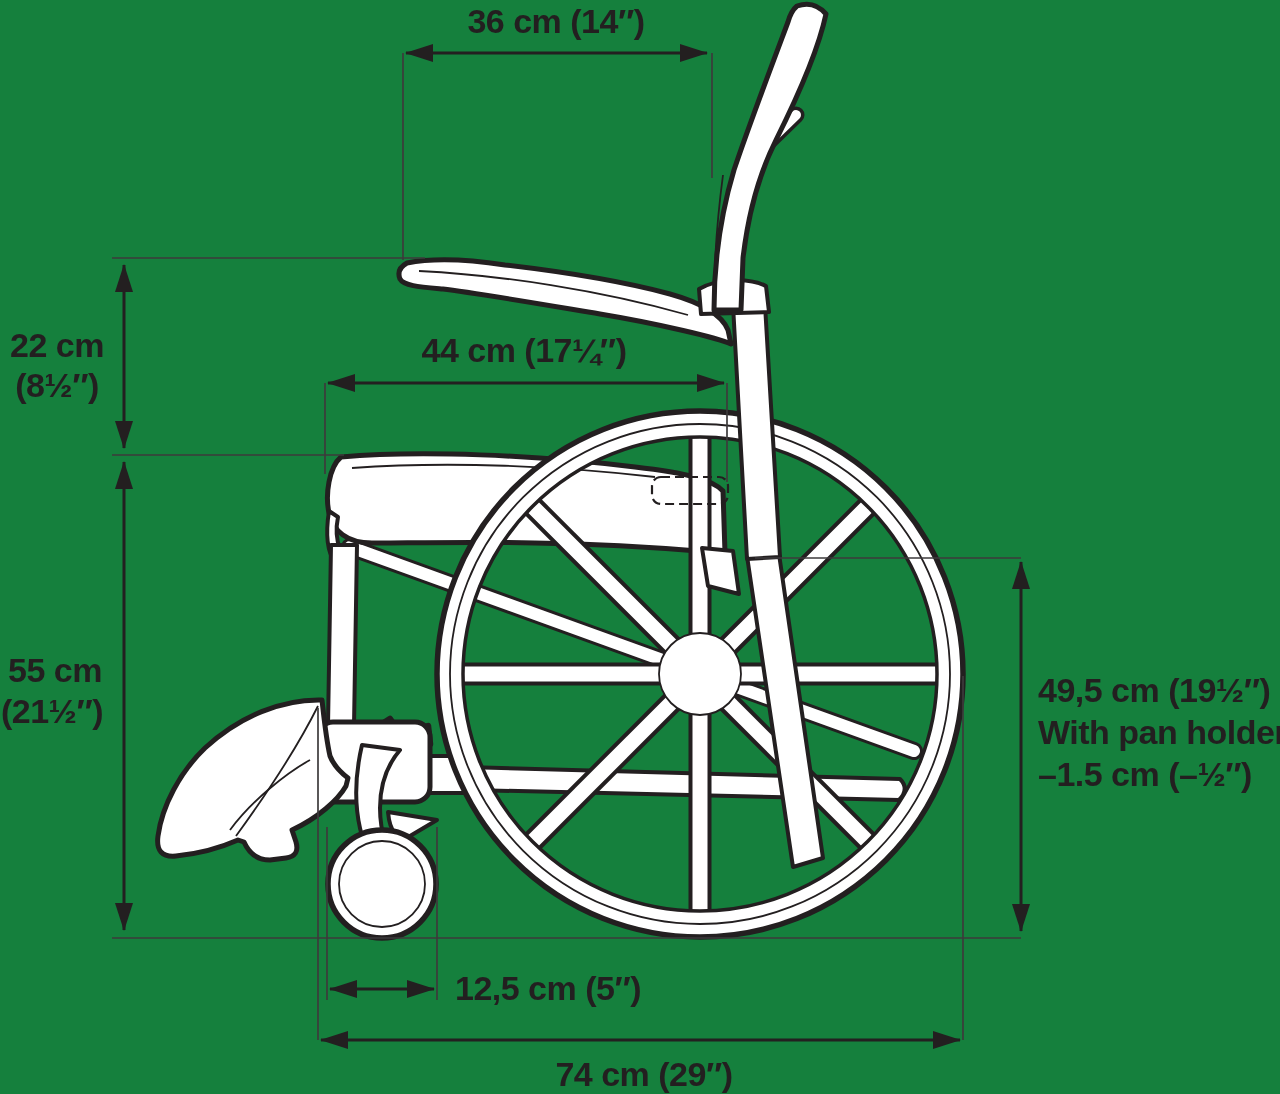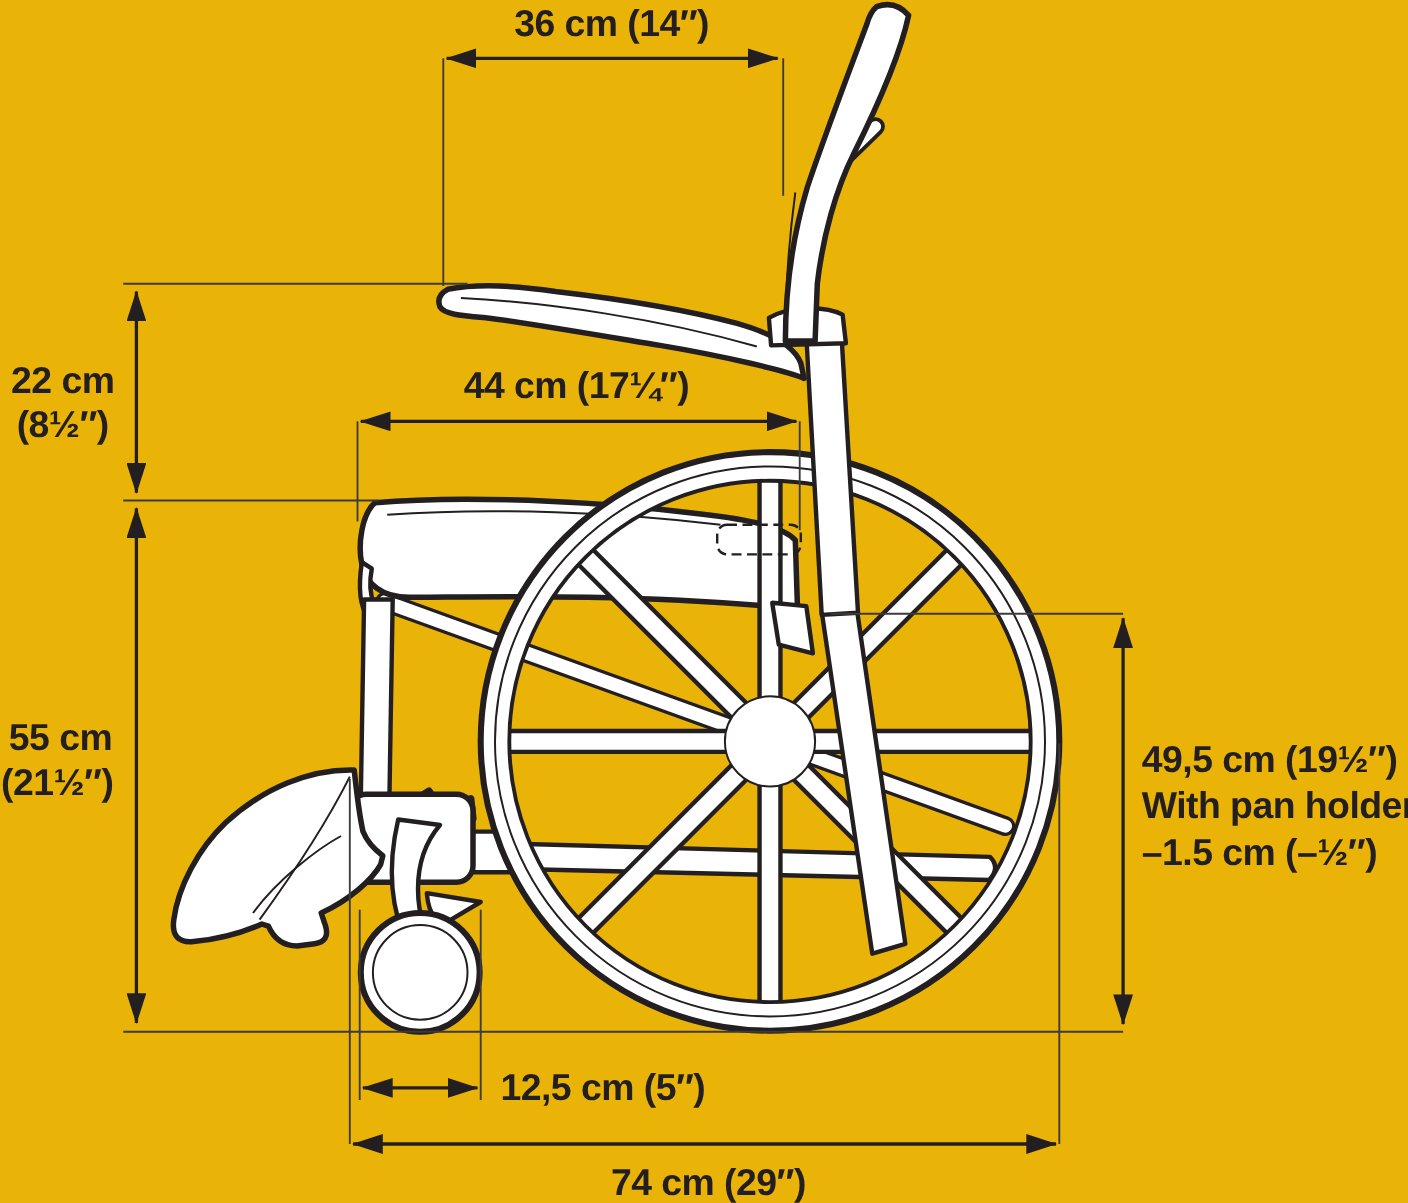--- a/index.html
+++ b/index.html
@@ -1,16 +1,16 @@
 <!DOCTYPE html>
 <html><head>
 <meta charset="utf-8">
 <style>
   html,body{margin:0;padding:0;background:#ffffff;}
-  .stage{position:relative;width:1280px;height:1094px;background:#eab308;overflow:hidden;
+  .stage{position:relative;width:1280px;height:1094px;background:#15803d;overflow:hidden;
          font-family:"Liberation Sans", sans-serif;}
   svg{position:absolute;left:0;top:0;}
   
   .outline{fill:#ffffff;stroke:#231f20;stroke-width:5;stroke-linejoin:round;}
   .outline-med{fill:#ffffff;stroke:#231f20;stroke-width:4;stroke-linejoin:round;}
   .contour{fill:none;stroke:#231f20;stroke-width:1.8;}
   .tube-under{fill:none;stroke:#231f20;stroke-linecap:round;}
   .tube-over{fill:none;stroke:#ffffff;stroke-linecap:round;}
   .dim{stroke:#231f20;stroke-width:3;fill:none;}
   .ext{stroke:#3d3a3b;stroke-width:1.7;fill:none;}

